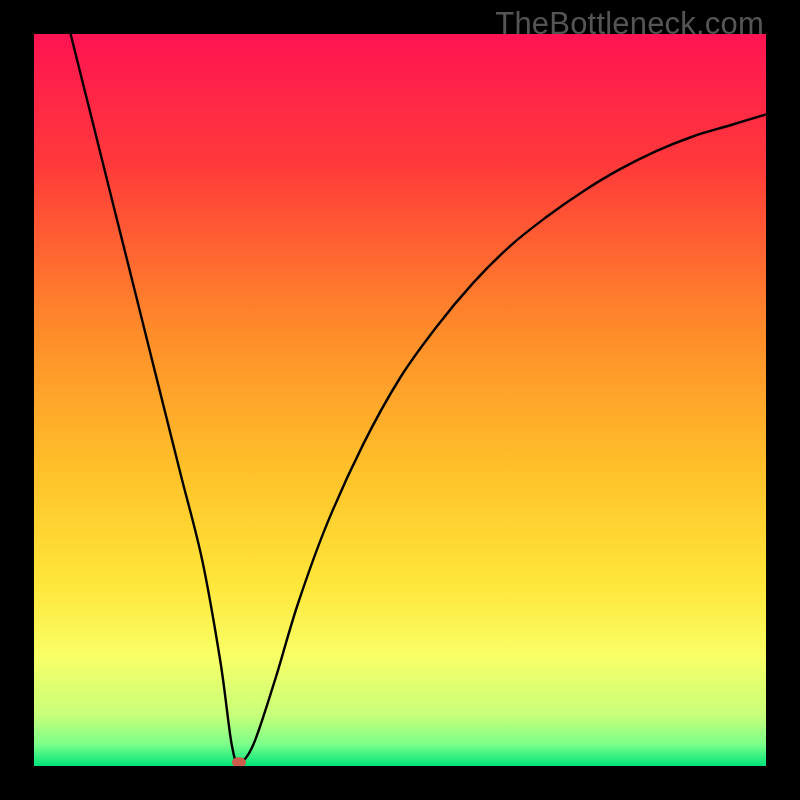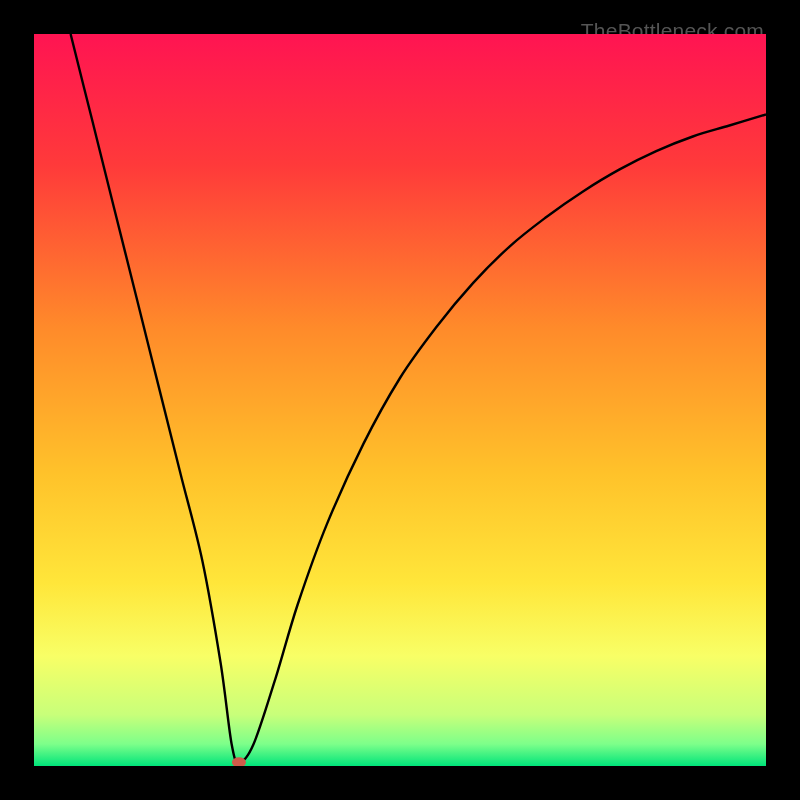--- a/index.html
+++ b/index.html
@@ -21,24 +21,24 @@
   }
   .plot {
     position: absolute;
     left: 0;
     top: 0;
     width: 732px;
     height: 732px;
   }
   .brand {
     position: absolute;
-    top: 19px;
+    top: 6px;
     right: 36px;
     color: #555;
-    font-size: 21px;
+    font-size: 31px;
     letter-spacing: 0.2px;
     font-weight: 500;
   }
 </style>
 </head>
 <body>
 
 <div class="brand">TheBottleneck.com</div>
 
 <div class="frame">

